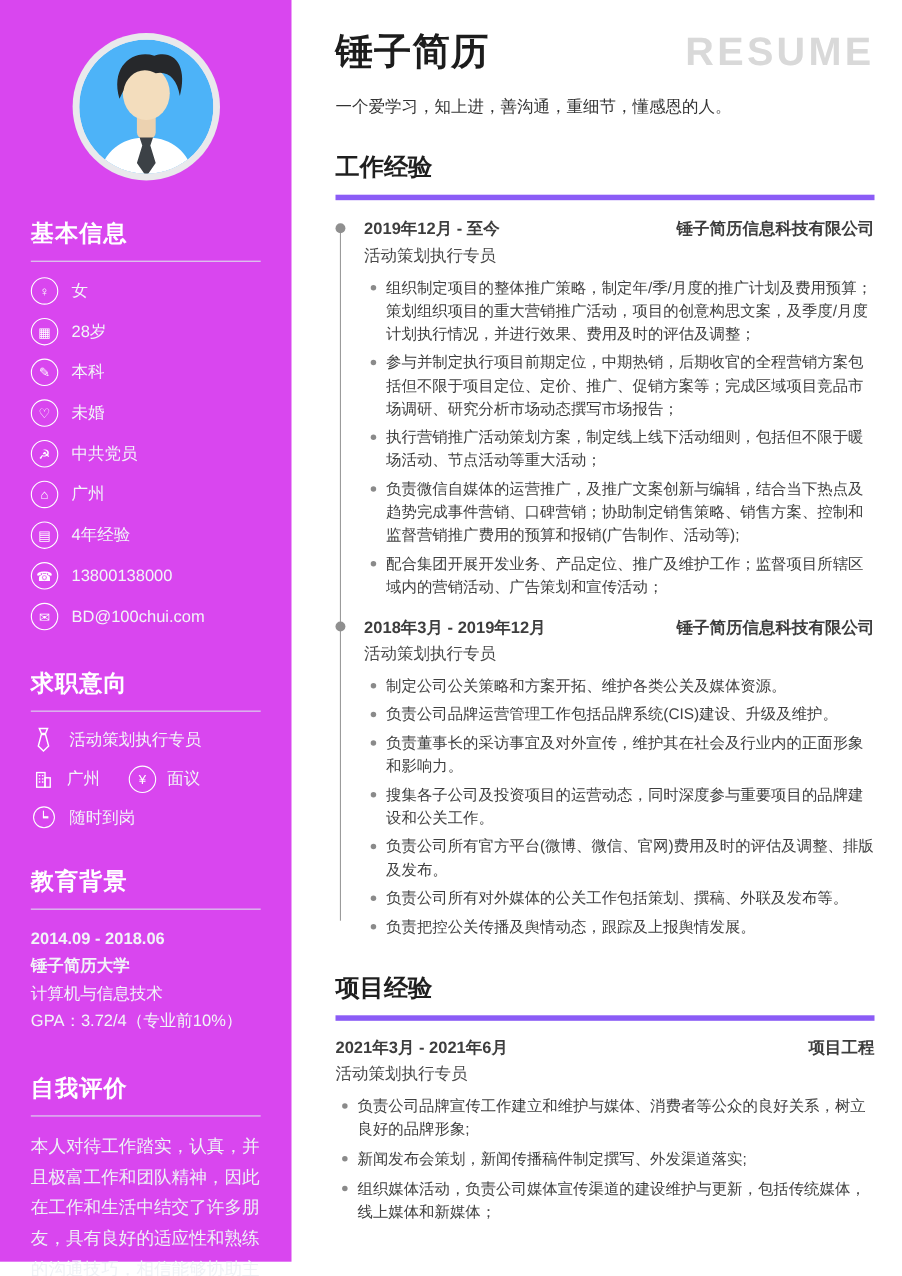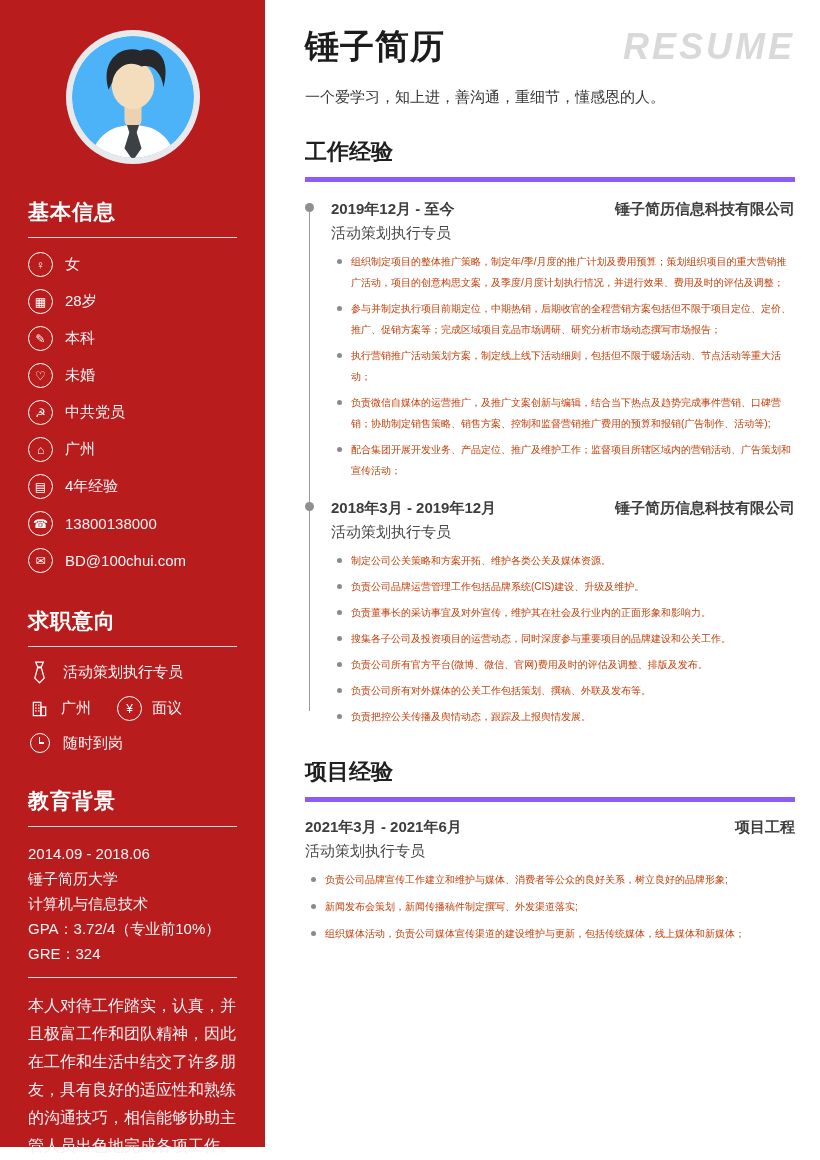--- a/index.html
+++ b/index.html
@@ -4,21 +4,21 @@
 <style>
   html,body{margin:0;padding:0;}
   body{
     width:820px;height:1160px;position:relative;background:#ffffff;overflow:hidden;
     font-family:"Liberation Sans","DejaVu Sans",sans-serif;
     -webkit-font-smoothing:antialiased;
   }
   
   .sidebar{
     position:absolute;left:0;top:0;width:265px;height:1147px;
-    background:#b91c1c;color:#f2f5f8;box-sizing:border-box;padding:0 28px;
+    background:#d946ef;color:#f2f5f8;box-sizing:border-box;padding:0 28px;
   }
   .avatar-wrap{
     width:134px;height:134px;margin:30px auto 0;border-radius:50%;
     background:#e9e9ec;display:flex;align-items:center;justify-content:center;
   }
   .avatar-wrap svg{display:block;border-radius:50%;}
   .side-title{
     font-size:21px;font-weight:bold;color:#ffffff;margin-top:34px;letter-spacing:1px;
   }
   .side-rule{border:none;border-top:1px solid #dde5ec;margin:11px 0 14px;opacity:.95;}
@@ -28,27 +28,27 @@
     display:flex;align-items:center;justify-content:center;
     font-size:12px;line-height:1;flex-shrink:0;color:#fff;
   }
   .plain-icon{width:23px;display:flex;align-items:center;justify-content:center;flex-shrink:0;}
   .intent-row{display:flex;align-items:center;gap:26px;margin:12px 0;}
   .intent-pair{display:flex;align-items:center;gap:10px;font-size:15px;}
   .clock-icon{width:20px;height:20px;border:1.5px solid #fff;border-radius:50%;position:relative;flex-shrink:0;box-sizing:border-box;}
   .clock-icon::before{content:'';position:absolute;left:8px;top:3px;width:1.5px;height:6px;background:#fff;}
   .clock-icon::after{content:'';position:absolute;left:8px;top:8px;width:5px;height:1.5px;background:#fff;}
   .edu-block{font-size:15px;line-height:25px;}
-  .edu-block .b{font-weight:normal;}
+  .edu-block .b{font-weight:bold;}
   .self-text{font-size:16px;line-height:28px;color:#eef2f6;margin-top:2px;}
   
   .main{position:absolute;left:305px;top:0;width:490px;}
   .head-row{display:flex;justify-content:space-between;align-items:center;margin-top:24px;}
   .name-title{font-size:34px;font-weight:bold;color:#1c1c1c;letter-spacing:1px;}
-  .watermark{font-size:36px;font-weight:800;color:#d9d9d9;letter-spacing:3px;font-style:italic;}
+  .watermark{font-size:36px;font-weight:800;color:#d9d9d9;letter-spacing:3px;}
   .tagline{margin-top:18px;font-size:15px;color:#333333;}
   .section{margin-top:30px;}
   .section-title{
     font-size:22px;font-weight:bold;color:#1f1f1f;
     padding-bottom:10px;border-bottom:5px solid #8b5cf6;
   }
   .timeline{position:relative;margin-top:16px;}
   .timeline::before{
     content:'';position:absolute;left:4px;top:10px;bottom:16px;width:1px;background:#9b9b9b;
   }
@@ -56,21 +56,21 @@
   .t-entry::before{
     content:'';position:absolute;left:0;top:5px;width:9px;height:9px;border-radius:50%;background:#8f8f8f;
   }
   .entry-head{display:flex;justify-content:space-between;align-items:flex-start;
     font-weight:bold;color:#3d3d3d;font-size:15px;line-height:22px;}
   .entry-period{max-width:182px;}
   .entry-company{text-align:right;white-space:nowrap;}
   .entry-role{font-size:15px;color:#4a4a4a;margin:2px 0 7px;line-height:22px;}
   ul.bullets{margin:0;padding:0;list-style:none;}
   ul.bullets li{
-    position:relative;padding-left:20px;font-size:10px;color:#c2410c;
+    position:relative;padding-left:20px;font-size:14px;color:#404040;
     line-height:21px;margin-bottom:5px;
   }
   ul.bullets li::before{
     content:'';position:absolute;left:6px;top:8px;width:5px;height:5px;border-radius:50%;background:#8a8a8a;
   }
   .p-entry{margin-top:14px;}
   .p-entry .entry-period{max-width:none;}
   .p-entry ul.bullets li{margin-bottom:6px;}
 </style>
 </head>
@@ -171,23 +171,23 @@
     <span>随时到岗</span>
   </div>
 
   <div class="side-title">教育背景</div>
   <hr class="side-rule">
   <div class="edu-block">
     <div class="b">2014.09 - 2018.06</div>
     <div class="b">锤子简历大学</div>
     <div>计算机与信息技术</div>
     <div>GPA：3.72/4（专业前10%）</div>
-    <div>GRE：324</div>
-  </div>
-
+  </div>
+
+  <div class="side-title">自我评价</div>
   <hr class="side-rule">
   <div class="self-text">本人对待工作踏实，认真，并且极富工作和团队精神，因此在工作和生活中结交了许多朋友，具有良好的适应性和熟练的沟通技巧，相信能够协助主管人员出色地完成各项工作。综合素质佳，能够吃苦耐劳。感谢您在百忙之中阅览我的简历，静候佳音！</div>
 </aside>
 
 <main class="main">
   <div class="head-row">
     <span class="name-title">锤子简历</span>
     <span class="watermark">RESUME</span>
   </div>
   <div class="tagline">一个爱学习，知上进，善沟通，重细节，懂感恩的人。</div>

